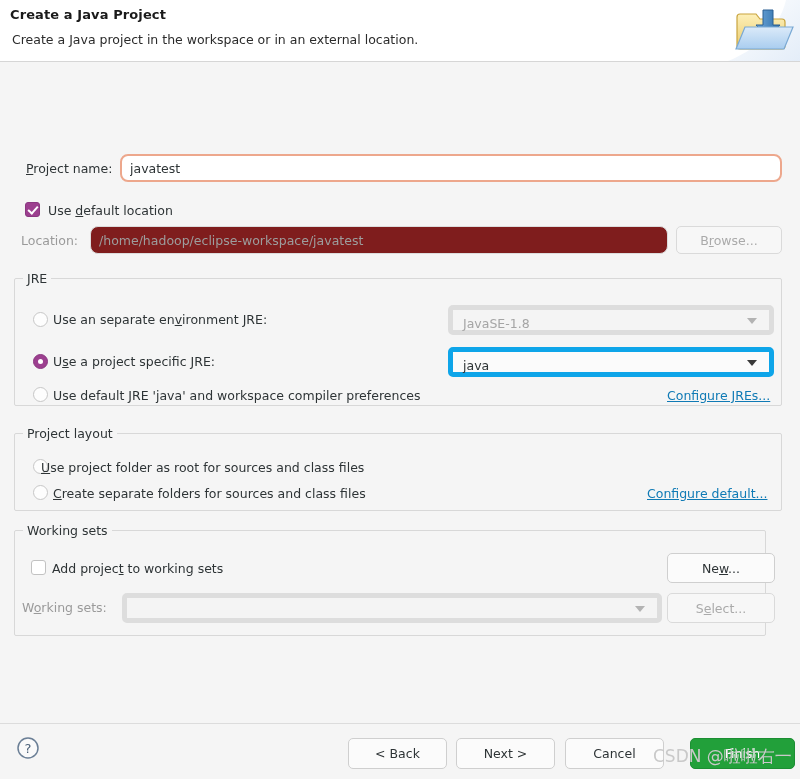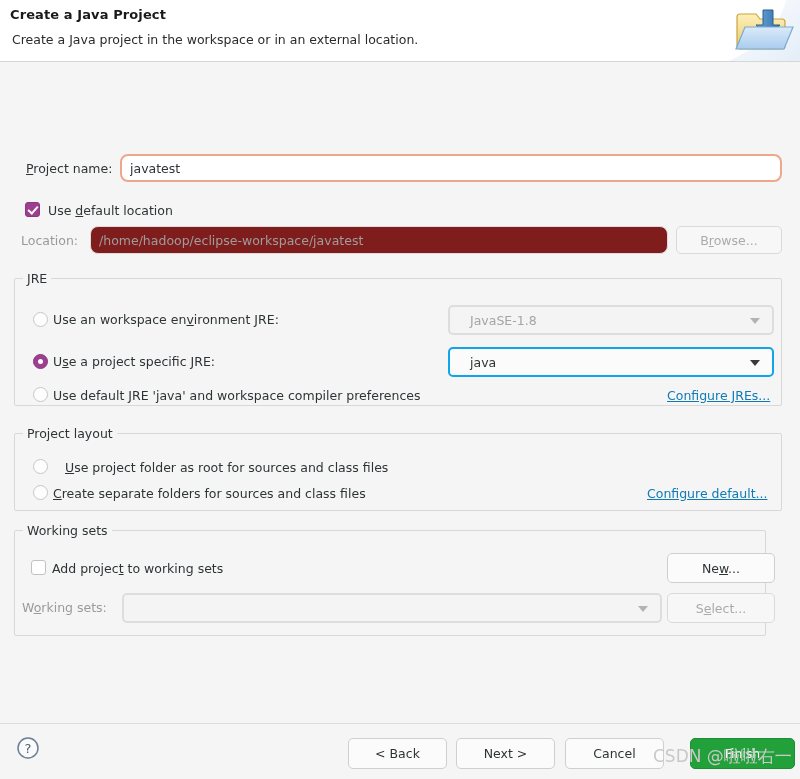--- a/index.html
+++ b/index.html
@@ -106,26 +106,26 @@
   .btn.primary {
     background: #22a03a;
     border: 1px solid #1c8e33;
     color: #ffffff;
   }
 
   .combo {
     position: absolute;
     box-sizing: border-box;
     background: #fbfbfb;
-    border: 2px solid #0ea5e9;
+    border: 5px solid #0ea5e9;
     border-radius: 5px;
     font-size: 12.5px;
     color: #2e3436;
     line-height: 28px;
-    padding-left: 20px;
+    padding-left: 10px;
   }
   .combo.disabled {
     color: #a5a5a5;
     background: #f4f4f4;
     border-color: #dddddd;
   }
   .combo .arrow {
     position: absolute;
     right: 12px;
     top: 50%;
@@ -286,21 +286,21 @@
   <button class="btn disabled" style="left:676px; top:164px; width:106px; height:28px;">
     <span>B</span><span class="u">r</span><span>owse...</span>
   </button>
 
   <div class="group" style="left:14px; top:216px; width:768px; height:128px;">
     <div class="group-title">JRE</div>
   </div>
 
   <div class="radio" style="left:33px; top:250px;"></div>
   <div class="lbl" style="left:53px; top:250px;">
-    <span>Use an workspace en</span><span class="u">v</span><span>ironment JRE:</span>
+    <span>Use an separate en</span><span class="u">v</span><span>ironment JRE:</span>
   </div>
   <div class="combo disabled" style="left:448px; top:243px; width:326px; height:30px;">
     <span>JavaSE-1.8</span>
     <span class="arrow"></span>
   </div>
 
   <div class="radio selected" style="left:33px; top:292px;"></div>
   <div class="lbl" style="left:53px; top:292px;">
     <span>U</span><span class="u">s</span><span>e a project specific JRE:</span>
   </div>
@@ -311,21 +311,21 @@
 
   <div class="radio" style="left:33px; top:325px;"></div>
   <div class="lbl" style="left:53px; top:326px;">Use default JRE 'java' and workspace compiler preferences</div>
   <div class="link" style="left:667px; top:326px;">Configure JREs...</div>
 
   <div class="group" style="left:14px; top:371px; width:768px; height:78px;">
     <div class="group-title">Project layout</div>
   </div>
 
   <div class="radio" style="left:33px; top:397px;"></div>
-  <div class="lbl" style="left:65px; top:398px;">
+  <div class="lbl" style="left:41px; top:398px;">
     <span class="u">U</span><span>se project folder as root for sources and class files</span>
   </div>
 
   <div class="radio" style="left:33px; top:423px;"></div>
   <div class="lbl" style="left:53px; top:424px;">
     <span class="u">C</span><span>reate separate folders for sources and class files</span>
   </div>
   <div class="link" style="left:647px; top:424px;">Configure default...</div>
 
   <div class="group" style="left:14px; top:468px; width:752px; height:106px;">

